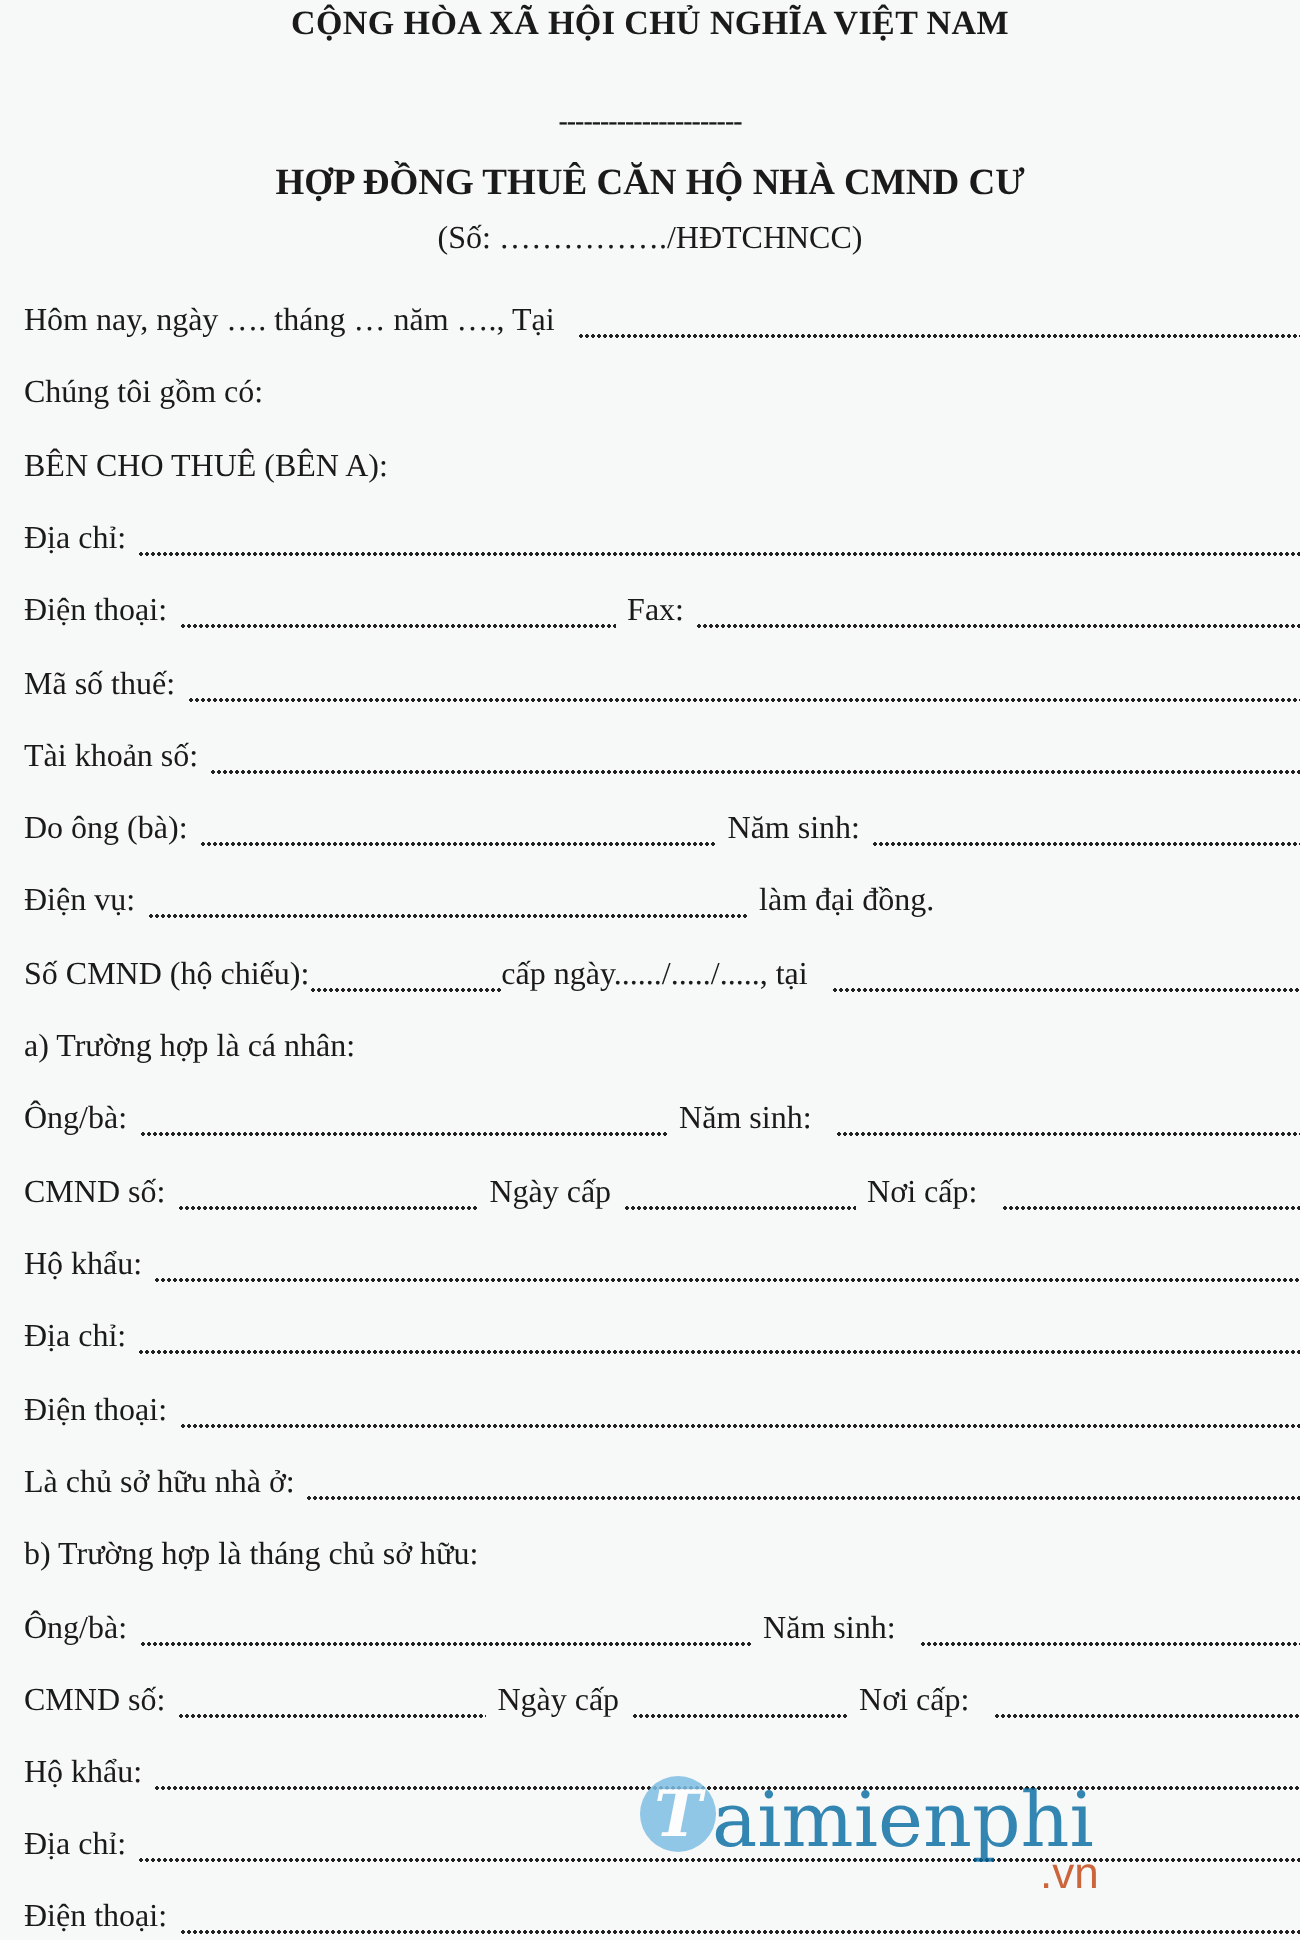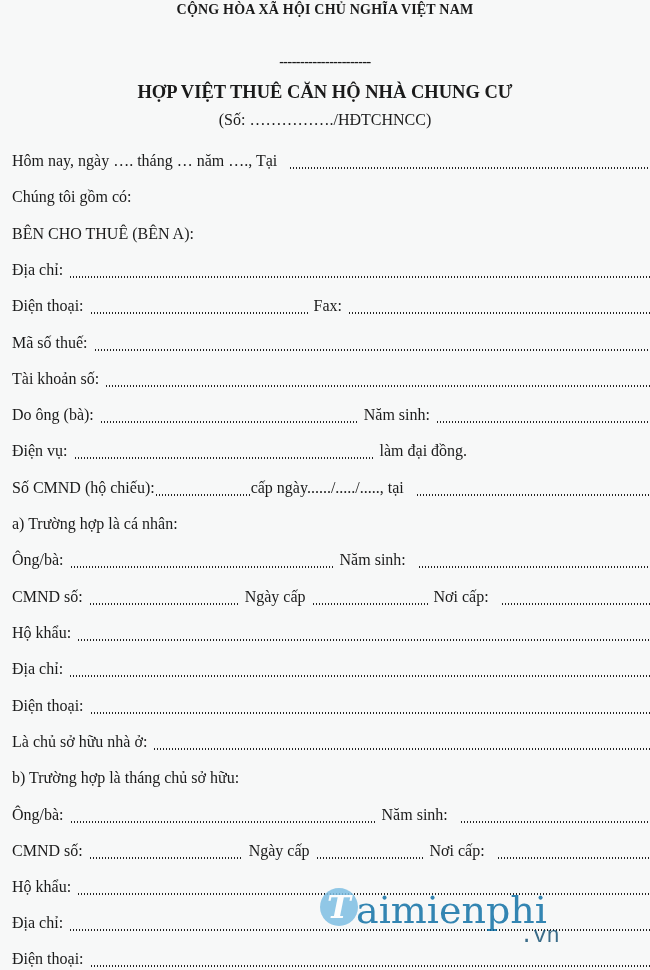--- a/index.html
+++ b/index.html
@@ -5,21 +5,21 @@
     html, body { margin: 0; padding: 0; }
     body {
       width: 650px; height: 970px; overflow: hidden;
       background: #f7f8f8;
       font-family: "Liberation Serif", "DejaVu Serif", serif;
       color: #1a1a1a;
       position: relative;
     }
     .page { position: absolute; left: 0; top: 0; width: 650px; height: 970px; }
     .center { position: absolute; left: 0; width: 650px; text-align: center; white-space: nowrap; }
-    .h-country { top: 2px; font-size: 14px; font-weight: bold; letter-spacing: 0.2px; }
+    .h-country { top: 2px; font-size: 17px; font-weight: bold; letter-spacing: 0.2px; }
     .h-motto { top: 32px; font-size: 16px; font-weight: bold; }
     .h-rule { top: 54px; font-size: 14px; font-weight: bold; letter-spacing: -0.5px; }
     .h-title { top: 82px; font-size: 18.5px; font-weight: bold; }
     .h-number { top: 111px; font-size: 16px; }
 
     .line {
       position: absolute; left: 0; width: 650px; height: 22px;
       display: flex; align-items: baseline; font-size: 16px; white-space: nowrap; margin-left: 12px;
     }
     .line .lbl { flex: 0 0 auto; }
@@ -31,31 +31,31 @@
     }
     .dots.fixed { flex: 0 0 auto; }
 
     
     .wm { position: absolute; left: 320px; top: 888px; pointer-events: none; }
     .wm-t { position: absolute; left: 0; top: 0; width: 38px; height: 38px; border-radius: 50%;
       background: #7fbfe3; color: #fff; font-size: 32px; font-weight: bold; text-align: center; line-height: 38px;
       font-family: "DejaVu Serif", serif; font-style: italic; opacity: 0.85; }
     .wm-text { position: absolute; left: 36px; top: 0px; font-size: 38px; color: #0369a1; opacity: 0.8;
       font-family: "DejaVu Serif", serif; }
-    .wm-vn { position: absolute; left: 200px; top: 36px; font-size: 22px; color: #0c4a6e; opacity: 0.8;
-      font-family: Liberation Mono, monospace; }
+    .wm-vn { position: absolute; left: 200px; top: 36px; font-size: 22px; color: #c2410c; opacity: 0.8;
+      font-family: Liberation Sans, sans-serif; }
   </style>
 </head>
 <body>
 
 <div class="page">
 
   <div class="center h-country">CỘNG HÒA XÃ HỘI CHỦ NGHĨA VIỆT NAM</div>
   <div class="center h-rule">----------------------</div>
-  <div class="center h-title">HỢP VIỆT THUÊ CĂN HỘ NHÀ CHUNG CƯ</div>
+  <div class="center h-title">HỢP ĐỒNG THUÊ CĂN HỘ NHÀ CMND CƯ</div>
   <div class="center h-number">(Số: ……………./HĐTCHNCC)</div>
 
   <div class="line" style="top:152px">
     <span class="lbl">Hôm nay, ngày …. tháng … năm …., Tại</span>
     <span class="gap"></span>
       <span class="gap"></span>
     <span class="dots"></span>
   </div>
 
   <div class="line" style="top:188px">

